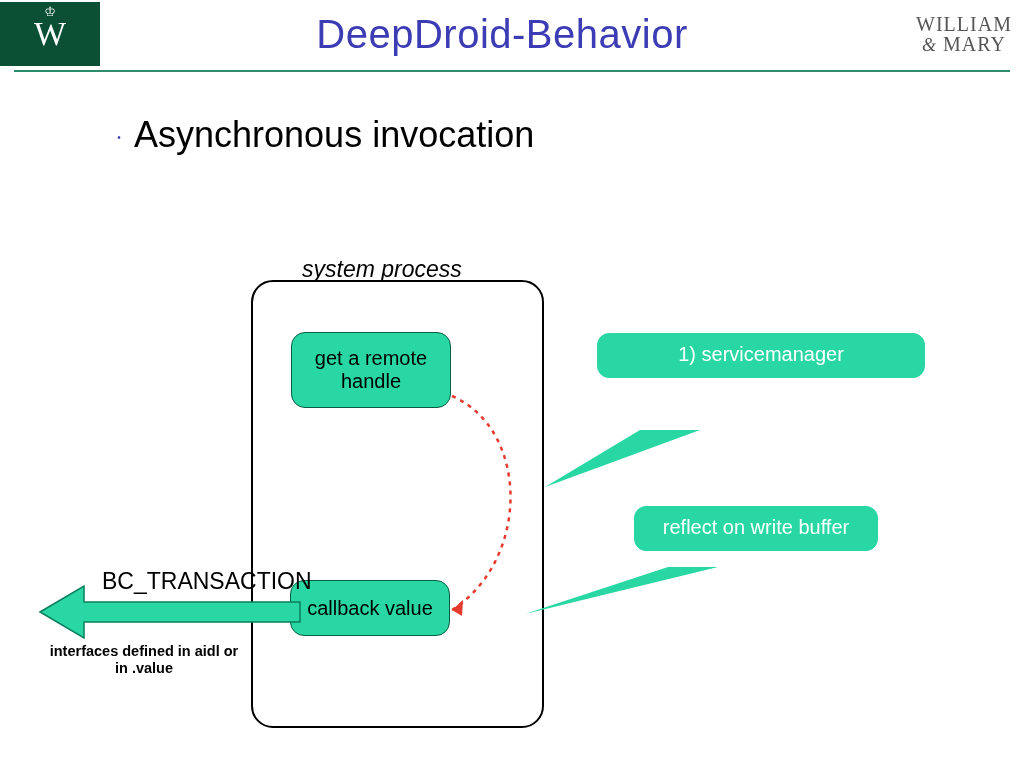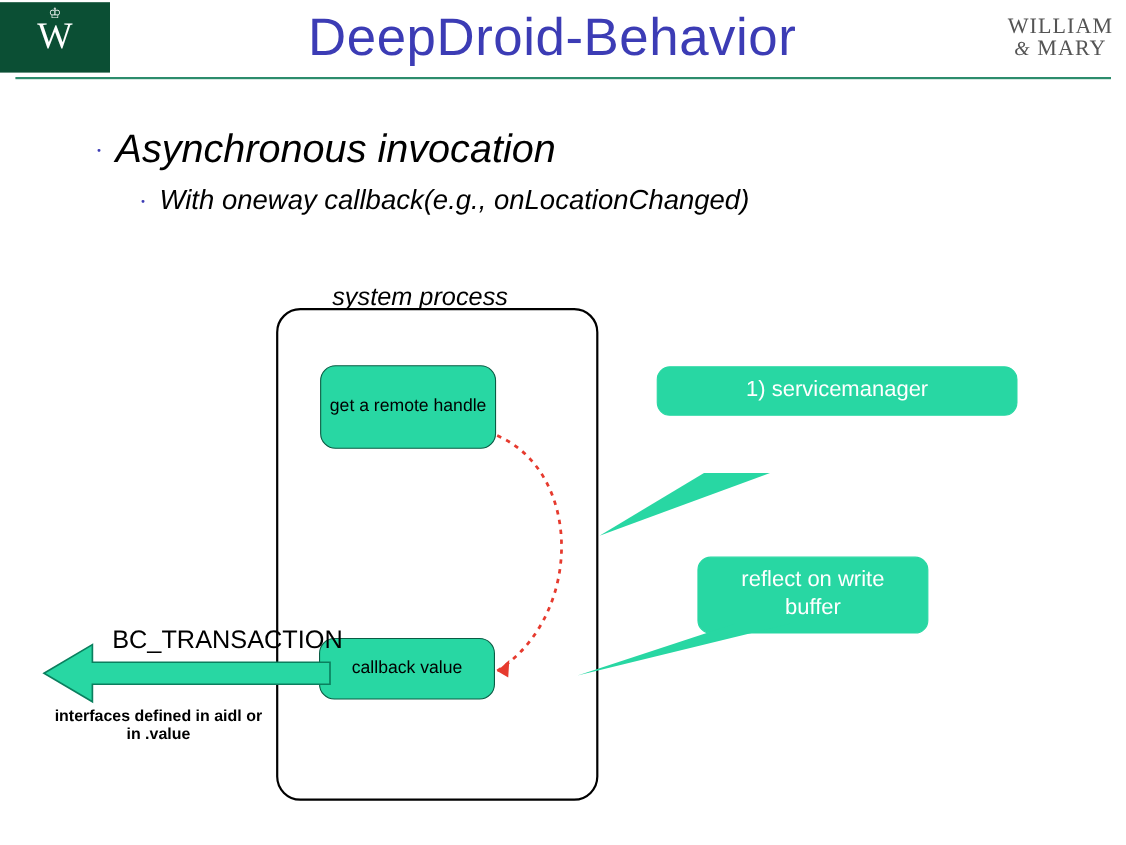--- a/index.html
+++ b/index.html
@@ -27,44 +27,43 @@
     align-items: center;
     justify-content: center;
     font-size: 34px;
     font-family: "Times New Roman", serif;
     position: relative;
   }
   .crown { position:absolute; top:2px; font-size:13px; }
   .title {
     flex: 1;
     text-align: center;
-    font-size: 48px;
+    font-size: 40px;
     color: #3C3CB5;
     font-weight: 400;
     letter-spacing: 0.5px;
   }
   .logo-wm-right {
     width: 120px;
     text-align: center;
     font-family: "Times New Roman", serif;
     color: #555;
     font-size: 20px;
     line-height: 1;
     letter-spacing: 1px;
   }
   .logo-wm-right .amp { font-style: italic; font-size:18px; }
   .hr {
     height: 2px;
     background: #2C8C6C;
     margin: 4px 14px 0 14px;
   }
   .content {
-    padding-left: 75px;
+    padding-left: 104px;
     padding-top: 42px;
-    font-style: italic;
   }
   .bul-dot {
     color: #3C3CB5;
     font-size: 10px;
     vertical-align: middle;
     display: inline-block;
     width: 30px;
     text-align: center;
   }
   .h1 {
@@ -88,21 +87,21 @@
     border: 2px solid #000;
     border-radius: 22px;
     background: #fff;
   }
   .node {
     position: absolute;
     background: #28D7A3;
     border: 1.5px solid #0A5C44;
     border-radius: 14px;
     text-align: center;
-    font-size: 16px;
+    font-size: 20px;
     color: #000;
     display: flex;
     align-items: center;
     justify-content: center;
     padding: 4px 6px;
     line-height: 1.15;
   }
   .callout {
     position: absolute;
     background: #28D7A3;
@@ -145,38 +144,35 @@
     <div>WILLIAM</div>
     <div><span class="amp">&amp;</span> MARY</div>
   </div>
 </div>
 <div class="hr"></div>
 
 <div class="content">
   <div class="h1">
     <span class="bul-dot">•</span><span>Asynchronous invocation</span>
   </div>
-  <div class="h2">
-    <span class="bul-dot">•</span><span>With oneway callback(e.g., onLocationChanged)</span>
-  </div>
 </div>
 
 <div class="diagram-label" style="left:302px; top:256px;">system process</div>
 
 <div class="process-box" style="left:251px; top:280px; width:293px; height:448px;"></div>
 
 <div class="node" style="left:291px; top:332px; width:160px; height:76px;">get a remote handle</div>
 
 <div class="node" style="left:290px; top:580px; width:160px; height:56px;">callback value</div>
 
 <div class="callout" style="left:597px; top:333px; width:328px;">
   <div>1)  servicemanager</div>
 </div>
 
-<div class="callout" style="left:634px; top:506px; width:210px;">reflect on write buffer</div>
+<div class="callout" style="left:634px; top:506px; width:244px;">reflect on write buffer</div>
 
 <div class="arrow-label" style="left:102px; top:568px;">BC_TRANSACTION</div>
 <div class="small-note" style="left:44px; top:643px; width:200px;">interfaces defined in aidl or in .value</div>
 
 <svg class="overlay" viewBox="0 0 1024 768">
 
   <g>
     <polygon points="40,612 84,586 84,602 300,602 300,622 84,622 84,638" fill="#28D7A3" stroke="#0A7F5E" stroke-width="1.5"></polygon>
   </g>
 

